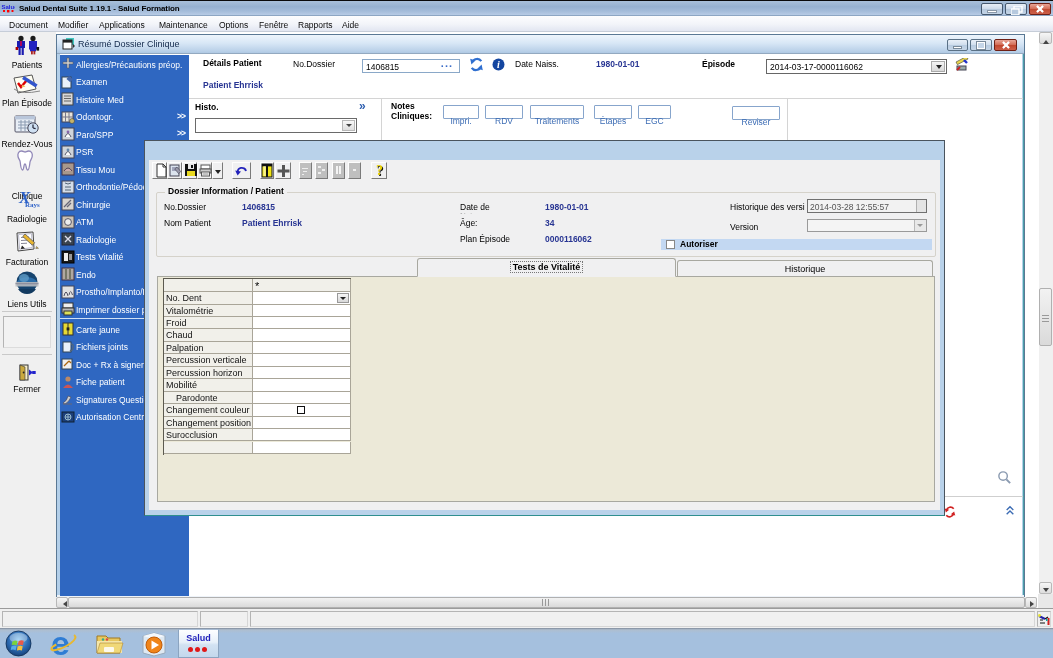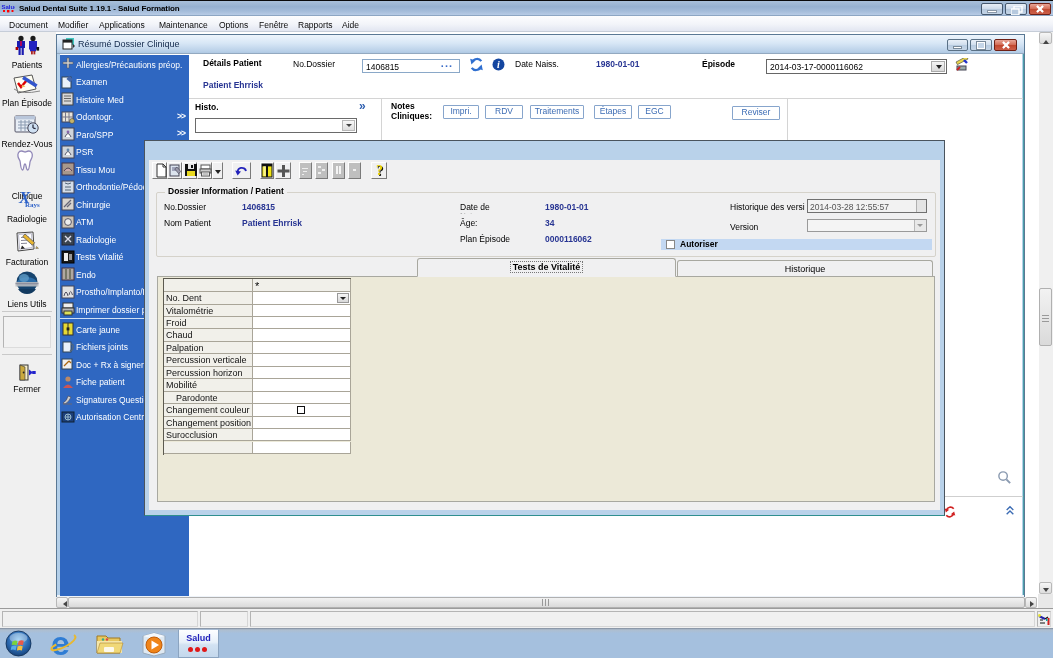--- a/index.html
+++ b/index.html
@@ -46,21 +46,21 @@
 .nav { position:absolute; left:0px; height:17px; width:129px; color:#fff; font-size:8.5px; overflow:hidden; }
 .nav .ic { position:absolute; left:1px; top:1px; width:14px; height:14px; }
 .nav .tx { position:absolute; left:16px; top:3.5px; white-space:nowrap; }
 .nav .chev { position:absolute; right:4px; top:2px; font-weight:bold; letter-spacing:-1px; }
 
 
 #content { position:absolute; left:132px; top:20px; width:832px; height:541px; background:#fff; }
 .b { font-weight:bold; }
 .navy { color:#283593; font-weight:bold; }
 .fld { position:absolute; background:#fff; border:1px solid #707070; }
-.linkbtn { position:absolute; height:14px; border:1px solid #87a5cc; background:#fff; color:#3c6cb4; font-size:8.5px; text-align:center; border-radius:1px; padding-top:0; }
+.linkbtn { position:absolute; height:14px; border:1px solid #87a5cc; background:#fff; color:#3c6cb4; font-size:8.5px; text-align:center; border-radius:1px; padding-top:10px; }
 
 
 #modal { left:144px; top:140px; width:801px; height:376px; border:1px solid #4a545e; border-bottom-color:#2f8f8f; background:#b9d2ea; }
 #modalbar { position:absolute; left:0; top:0; width:799px; height:19px;
   background:linear-gradient(180deg,#eff6fd 0%,#dcebf8 45%,#c0d8ee 90%,#b6d0e9 100%); }
 #modalclient { position:absolute; left:4px; top:19px; width:791px; height:350px; background:#f0f0f1; }
 .tbbtn { position:absolute; top:2px; width:15px; height:17px; background:#f0f0f1; border:1px solid #e8e8e8; border-top-color:#fdfdfd; border-left-color:#fdfdfd; border-right-color:#7a7a7a; border-bottom-color:#7a7a7a; }
 .gb { position:absolute; border:1px solid #d5d2ca; border-radius:2px; }
 .tab { position:absolute; top:2px; height:16px; background:#f0f0f1; border:1px solid #a8a8a0; border-bottom:none; border-radius:3px 3px 0 0; text-align:center; font-size:9px; padding-top:3px; }
 .cell { position:absolute; border-right:1px solid #a9a598; border-bottom:1px solid #a9a598; font-size:9px; padding:0 2px; line-height:12px; overflow:hidden; white-space:nowrap; color:#000; }

